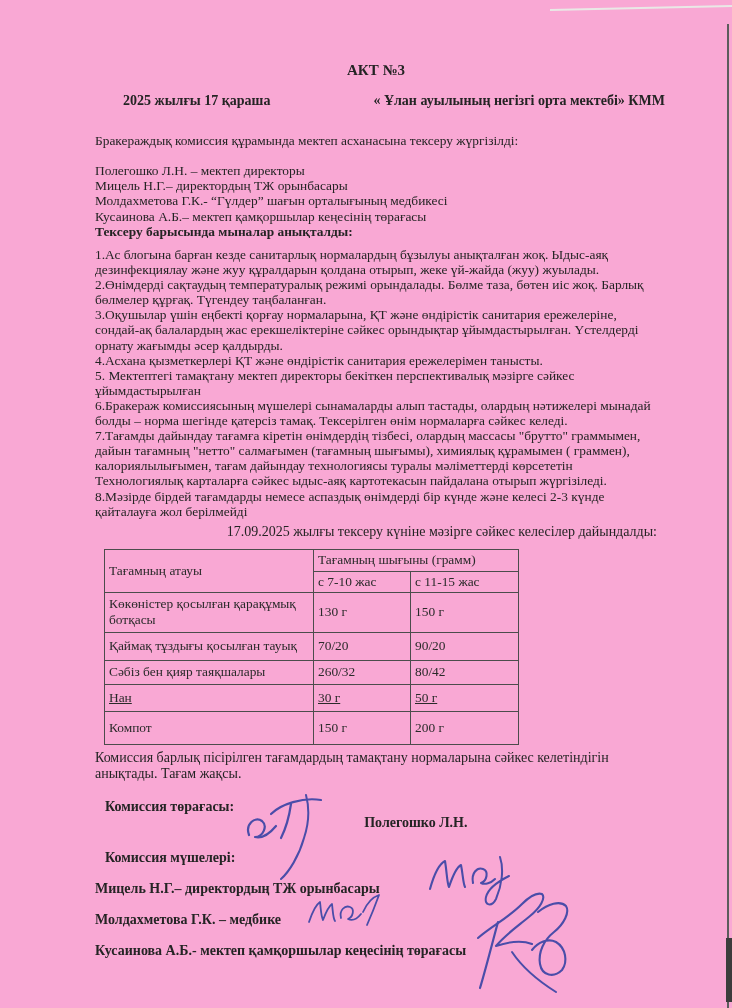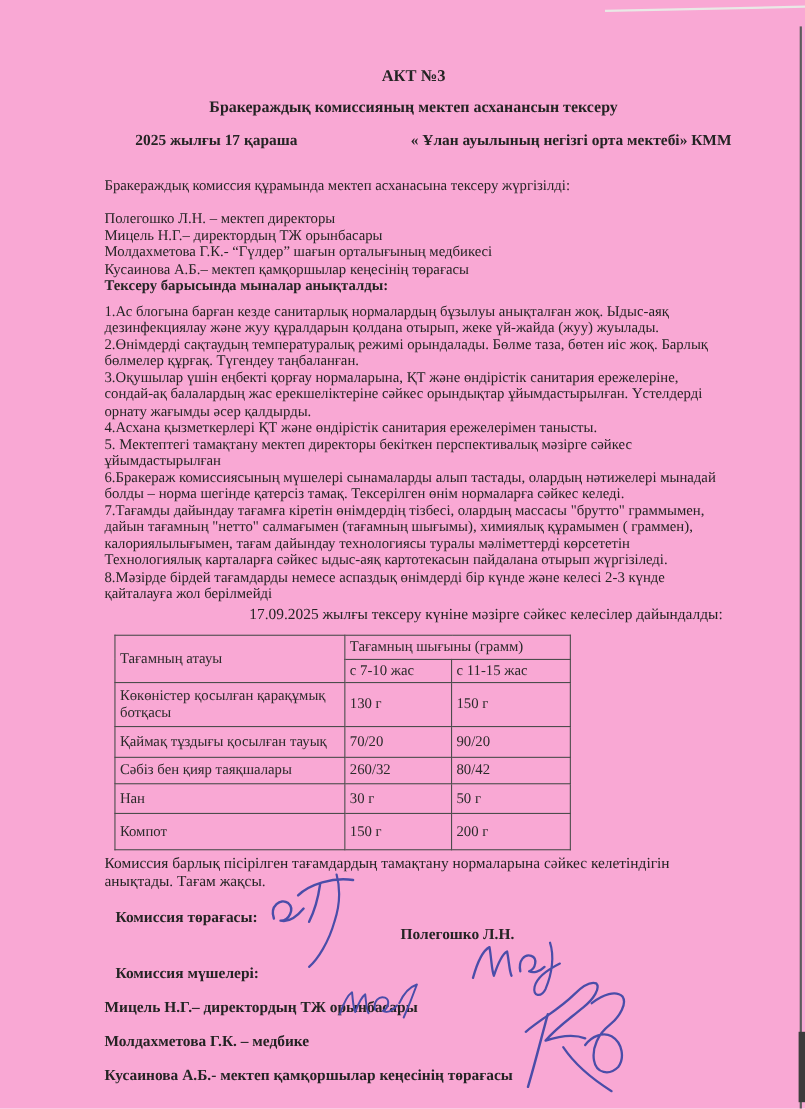--- a/index.html
+++ b/index.html
@@ -30,21 +30,21 @@
     padding:1px 4px 1px 4px; vertical-align:middle;
   }
   .c-name { width:200px; }
   .c-a1   { width:88px; }
   .c-a2   { width:99px; }
   .r-h1   { height:22px;margin-top:24px; }
   .r-h2   { height:21px; }
   .r-1    { height:40px; }
   .r-2    { height:28px; }
   .r-3    { height:24px; }
-  .r-4    { height:27px; }
+  .r-4    { height:27px;text-decoration:underline; }
   .r-5    { height:33px; }
 
   .conclusion { margin-top:5px; font-size:14px; line-height:16.5px; width:575px; }
 
   .sig-chair { margin-top:16px; display:flex; font-weight:bold; font-size:14px; }
   .sig-chair .lbl  { margin-left:10px; }
   .sig-chair .name { margin-left:130px;margin-top:16px; }
   .sig-members-label { margin-top:19px; margin-left:10px; font-weight:bold; font-size:14px; }
   .sig-line  { margin-top:15px; font-weight:bold; font-size:14px; }
 
@@ -56,21 +56,20 @@
   .top-diagonal     { position:absolute; left:550px; top:7px; width:182px; height:2px; background:#e9e9e6; transform:rotate(-1.2deg); }
 </style>
 </head>
 <body>
 
 <div class="page">
 
   <div class="content">
 
     <div class="title">АКТ №3</div>
-    <div class="subtitle">Бракераждық комиссияның  мектеп асханансын тексеру</div>
 
     <div class="date-row">
       <span class="date">2025 жылғы 17 қараша</span>
       <span class="org">« Ұлан ауылының негізгі орта мектебі» КММ</span>
     </div>
 
     <div class="intro">Бракераждық комиссия құрамында мектеп асханасына тексеру жүргізілді:</div>
 
     <div class="members">
       <div>Полегошко Л.Н. – мектеп директоры</div>

